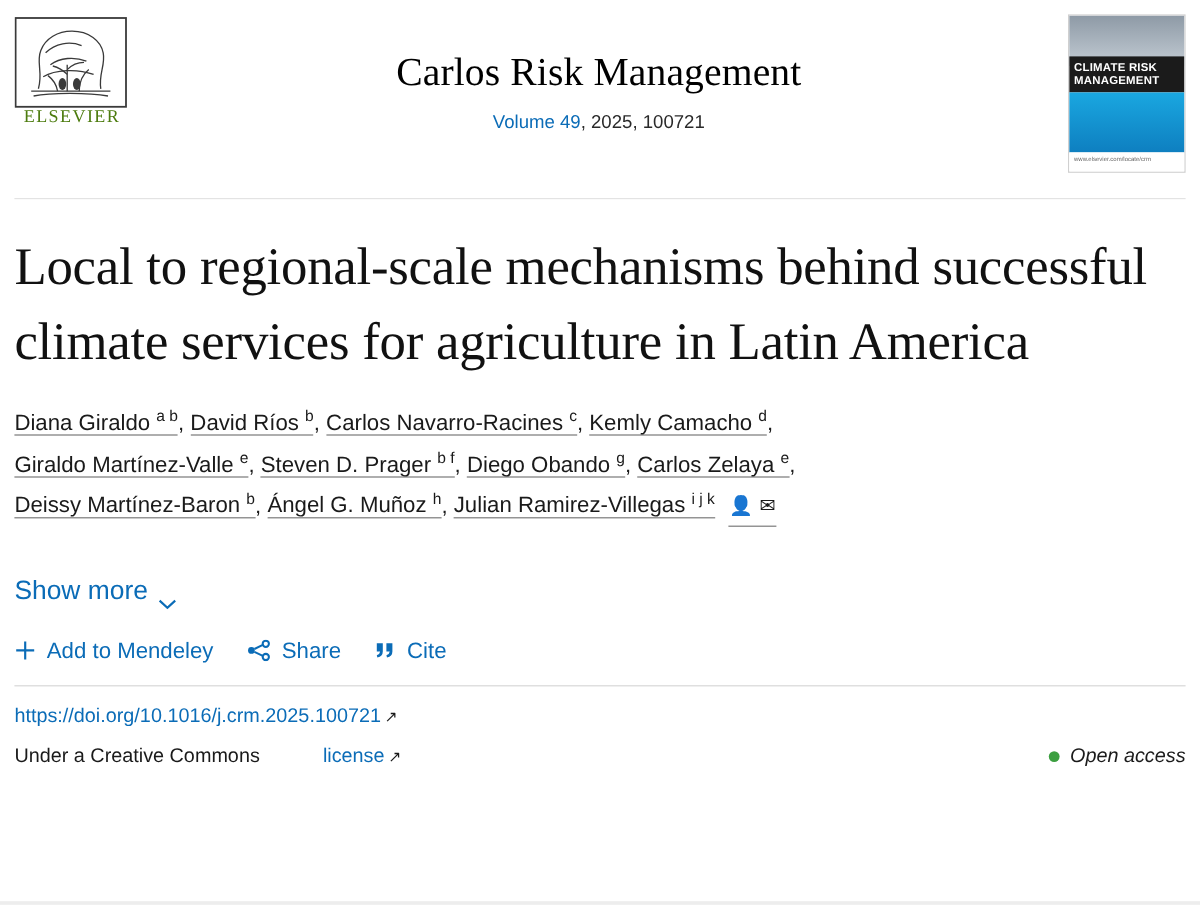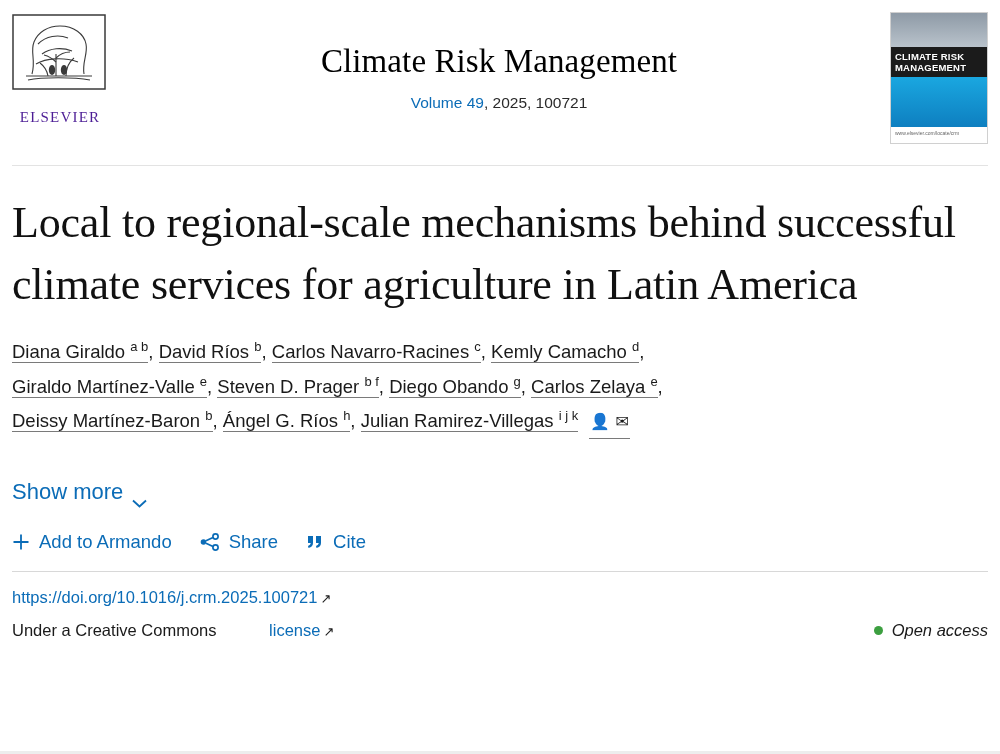--- a/index.html
+++ b/index.html
@@ -35,22 +35,22 @@
     width: 96px;
     flex: 0 0 96px;
     padding-top: 6px;
     text-align: center;
   }
   .elsevier-logo svg { display: block; }
   .elsevier-wordmark {
     font-family: "Liberation Serif", serif;
     font-size: 15px;
     letter-spacing: 1.2px;
-    color: #4c1d95;
-    margin-top: 19px;
+    color: #4d7c0f;
+    margin-top: 0;
     text-align: center;
   }
   .journal-titleblock {
     flex: 1 1 auto;
     text-align: center;
     padding-top: 34px;
   }
   .journal-title {
     font-family: "Liberation Serif", serif;
     font-size: 33px;
@@ -247,21 +247,21 @@
         </g>
         <g fill="#3a3a3a">
           <ellipse cx="40" cy="56" rx="3.2" ry="5"></ellipse>
           <ellipse cx="52" cy="56" rx="3.2" ry="5"></ellipse>
         </g>
       </svg>
       <div class="elsevier-wordmark">ELSEVIER</div>
     </div>
 
     <div class="journal-titleblock">
-      <div class="journal-title">Climate Risk Management</div>
+      <div class="journal-title">Carlos Risk Management</div>
       <div class="journal-meta">
         <a class="vol-link" href="#">Volume 49</a><span>, 2025, 100721</span>
       </div>
     </div>
 
     <div class="cover-thumb">
       <div class="cover-sky"></div>
       <div class="cover-band">
         <div>CLIMATE RISK</div>
         <div>MANAGEMENT</div>
@@ -280,21 +280,21 @@
     <span class="author"><span>David Ríos</span> <span class="aff">b</span></span><span>,</span>
     <span class="author"><span>Carlos Navarro-Racines</span> <span class="aff">c</span></span><span>,</span>
     <span class="author"><span>Kemly Camacho</span> <span class="aff">d</span></span><span>,</span>
     <br>
     <span class="author"><span>Giraldo Martínez-Valle</span> <span class="aff">e</span></span><span>,</span>
     <span class="author"><span>Steven D. Prager</span> <span class="aff">b f</span></span><span>,</span>
     <span class="author"><span>Diego Obando</span> <span class="aff">g</span></span><span>,</span>
     <span class="author"><span>Carlos Zelaya</span> <span class="aff">e</span></span><span>,</span>
     <br>
     <span class="author"><span>Deissy Martínez-Baron</span> <span class="aff">b</span></span><span>,</span>
-    <span class="author"><span>Ángel G. Ríos</span> <span class="aff">h</span></span><span>,</span>
+    <span class="author"><span>Ángel G. Muñoz</span> <span class="aff">h</span></span><span>,</span>
     <span class="author"><span>Julian Ramirez-Villegas</span> <span class="aff">i j k</span></span>
     <span class="author-icons">
       <span class="icon-person">👤</span>
       <span class="icon-mail">✉</span>
     </span>
   </div>
 
   <div class="show-more">
     <span>Show more</span>
     <span class="chev">
@@ -306,21 +306,21 @@
 
   
   <div class="actions">
 
     <span class="action">
       <span class="glyph">
         <svg width="18" height="18" viewBox="0 0 18 18">
             <path d="M9 1.5 V16.5 M1.5 9 H16.5" stroke="#0b6cb7" stroke-width="1.8" fill="none"></path>
           </svg>
       </span>
-      <span>Add to Armando</span>
+      <span>Add to Mendeley</span>
     </span>
 
     <span class="action">
       <span class="glyph">
         <svg width="20" height="18" viewBox="0 0 20 18">
           <circle cx="15.5" cy="3.5" r="2.6" fill="none" stroke="#0b6cb7" stroke-width="1.7"></circle>
           <circle cx="15.5" cy="14.5" r="2.6" fill="none" stroke="#0b6cb7" stroke-width="1.7"></circle>
           <circle cx="3.5" cy="9" r="2.8" fill="#0b6cb7"></circle>
           <path d="M6 7.8 L13 4.4 M6 10.2 L13 13.6" stroke="#0b6cb7" stroke-width="1.7" fill="none"></path>
         </svg>

